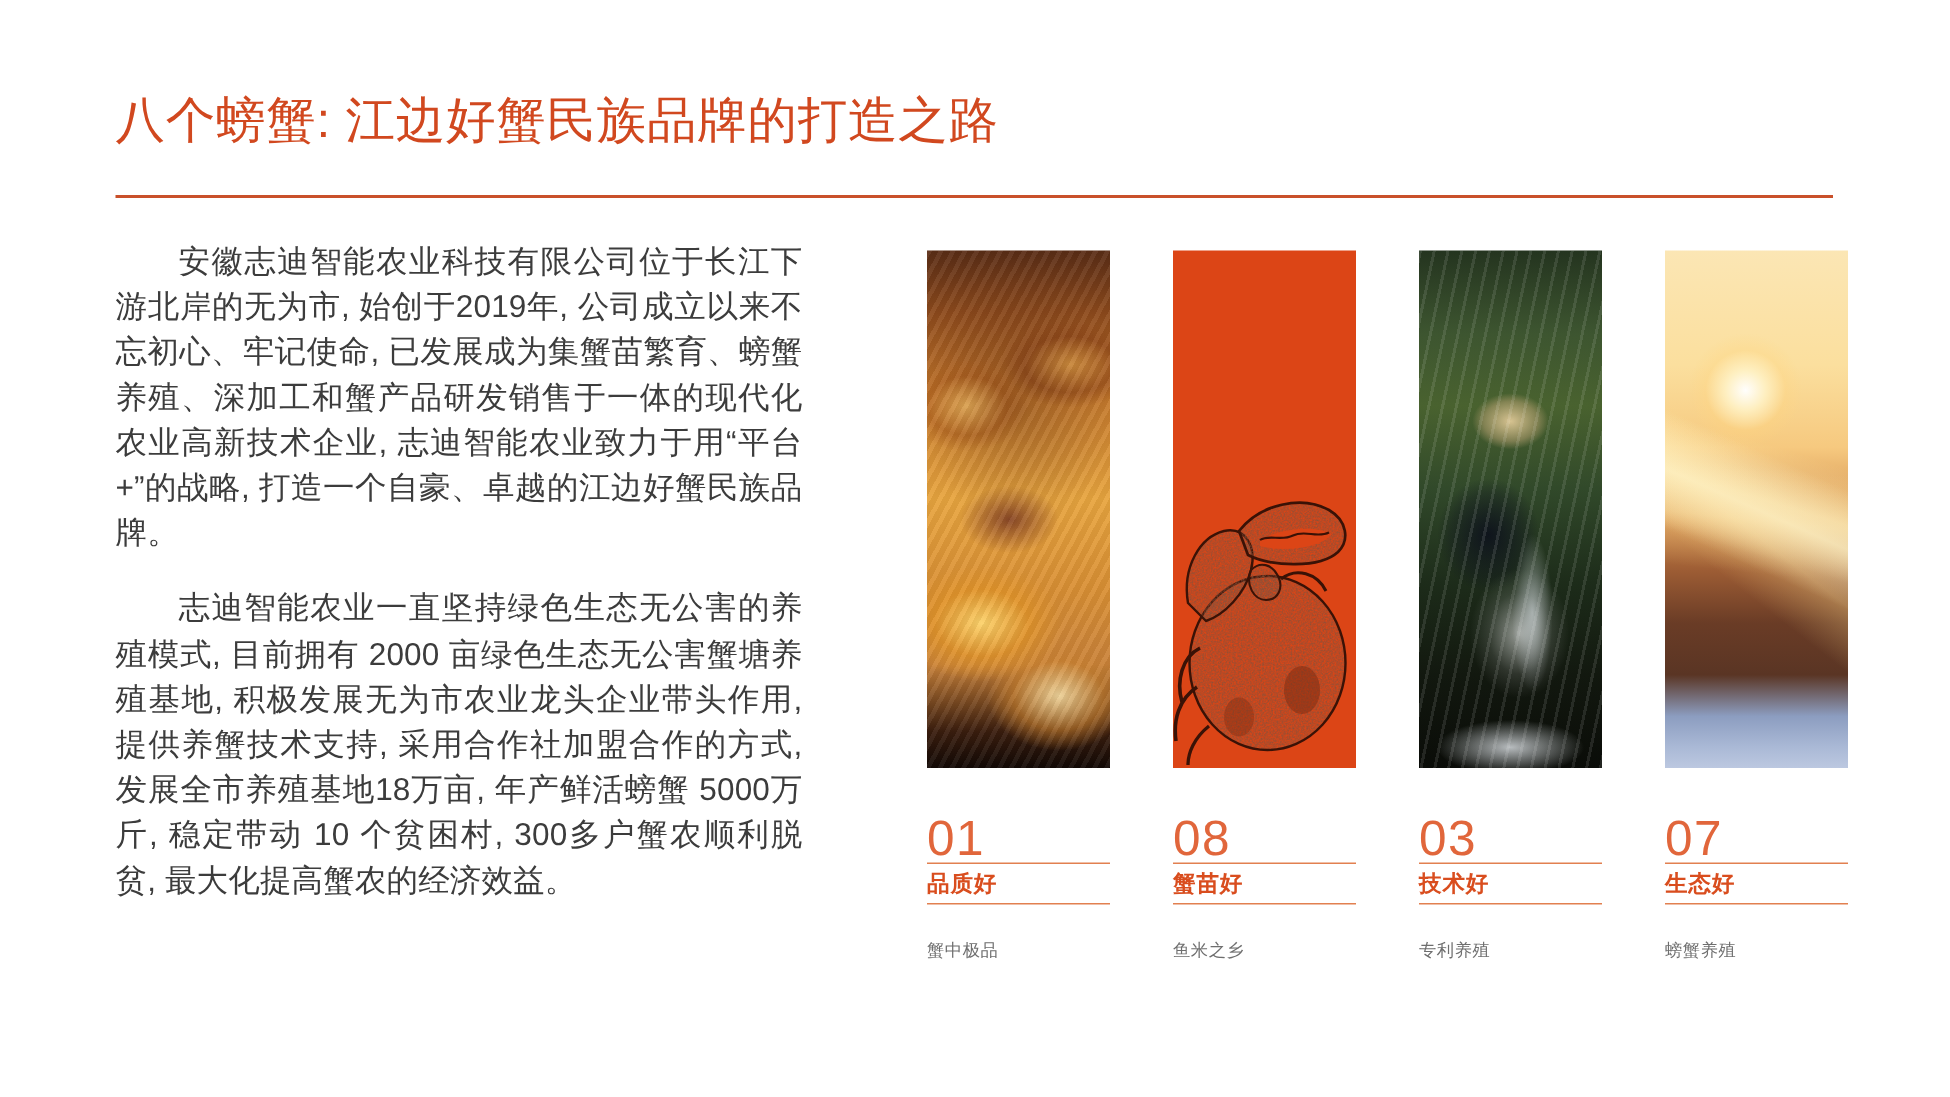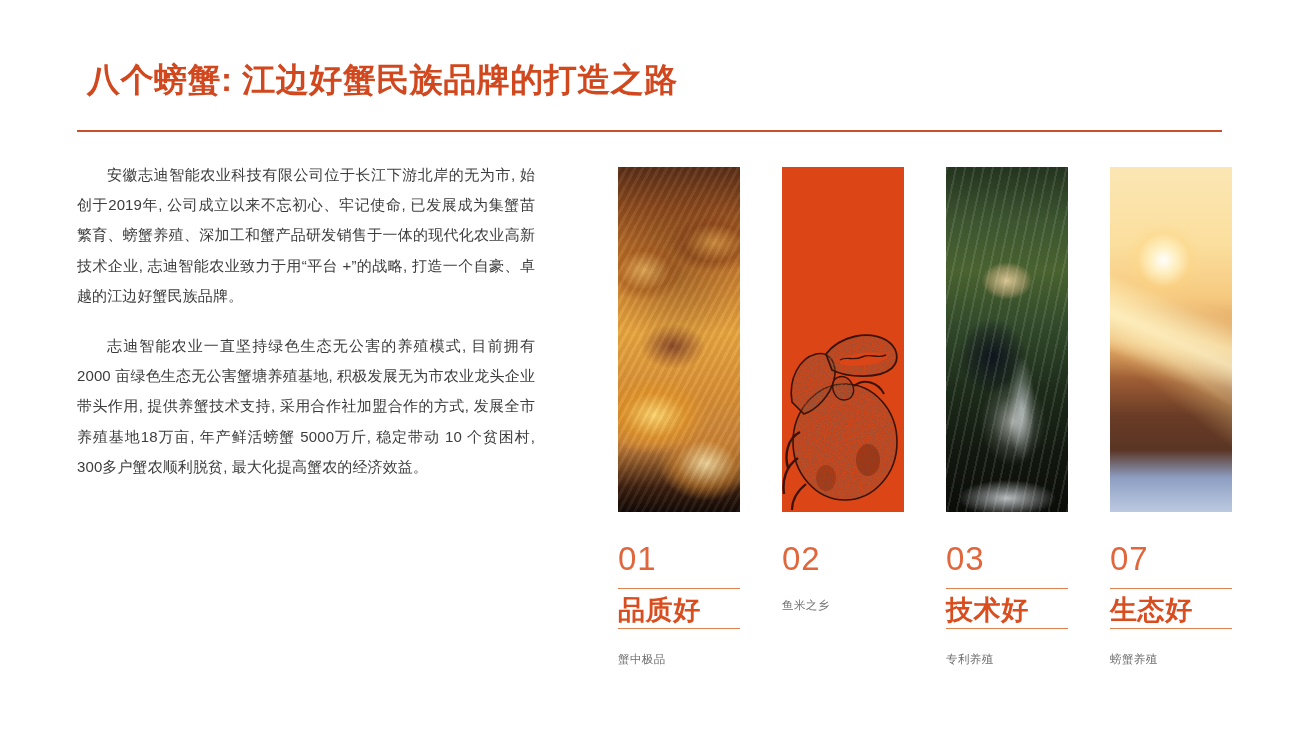--- a/index.html
+++ b/index.html
@@ -18,24 +18,24 @@
 
   .page {
     position: absolute;
     inset: 0;
     background: #ffffff;
   }
 
   
   .title {
     position: absolute;
-    left: 87px;
+    left: 77px;
     top: 58px;
     font-size: 33px;
-    font-weight: bold;
+    font-weight: normal;
     letter-spacing: 0.5px;
     color: #D1481F;
     white-space: nowrap;
   }
 
   .title-rule {
     position: absolute;
     left: 77px;
     top: 130px;
     width: 1145px;
@@ -45,21 +45,21 @@
 
   
   .body-col {
     position: absolute;
     left: 77px;
     top: 160px;
     width: 458px;
   }
 
   .para {
-    font-size: 15px;
+    font-size: 21px;
     line-height: 30.2px;
     color: #3c3c3c;
     text-align: justify;
     text-justify: inter-character;
     text-indent: 2em;
     margin: 0 0 20px 0;
     letter-spacing: 0.1px;
   }
 
   
@@ -155,27 +155,27 @@
   .card-number {
     margin-top: 30px;
     font-size: 33px;
     line-height: 1;
     color: #E1663B;
     letter-spacing: 1px;
     font-weight: normal;
   }
 
   .card-title {
-    margin-top: 13px;
+    margin-top: 0;
     padding-top: 6px;
     padding-bottom: 3px;
     border-top: 1.2px solid #E28050;
     border-bottom: 1.2px solid #E28050;
     display: inline-block;
-    font-size: 27px;
+    font-size: 15px;
     line-height: 1.12;
     font-weight: bold;
     color: #D94D1E;
     letter-spacing: 0.6px;
     white-space: nowrap;
   }
 
   .card-sub {
     margin-top: 23px;
     font-size: 11.5px;
@@ -229,21 +229,22 @@
             <path d="M52 98 C58 92 66 94 70 102 C74 110 70 118 62 118 C54 118 48 108 52 98 Z" fill="none" stroke="#3a1206" stroke-width="1.4"></path>
             <path d="M72 104 C82 96 96 100 102 112" fill="none" stroke="#3a1206" stroke-width="2"></path>
             <path d="M18 150 C6 156 2 172 6 186" fill="none" stroke="#3a1206" stroke-width="2.4"></path>
             <path d="M16 176 C4 184 0 198 2 212" fill="none" stroke="#3a1206" stroke-width="2.4"></path>
             <path d="M24 202 C14 210 10 220 10 228" fill="none" stroke="#3a1206" stroke-width="2.2"></path>
             <ellipse cx="86" cy="178" rx="12" ry="16" fill="#7a2a10" opacity="0.5"></ellipse>
             <ellipse cx="44" cy="196" rx="10" ry="13" fill="#7a2a10" opacity="0.4"></ellipse>
           </g>
         </svg>
       </div>
-      <div class="card-number">02</div>
+      <div class="card-number">08</div>
+      <div class="card-title">蟹苗好</div>
       <div class="card-sub">鱼米之乡</div>
     </div>
 
     <div class="card">
       <div class="card-photo photo-farmer"></div>
       <div class="card-number">03</div>
       <div class="card-title">技术好</div>
       <div class="card-sub">专利养殖</div>
     </div>
 

